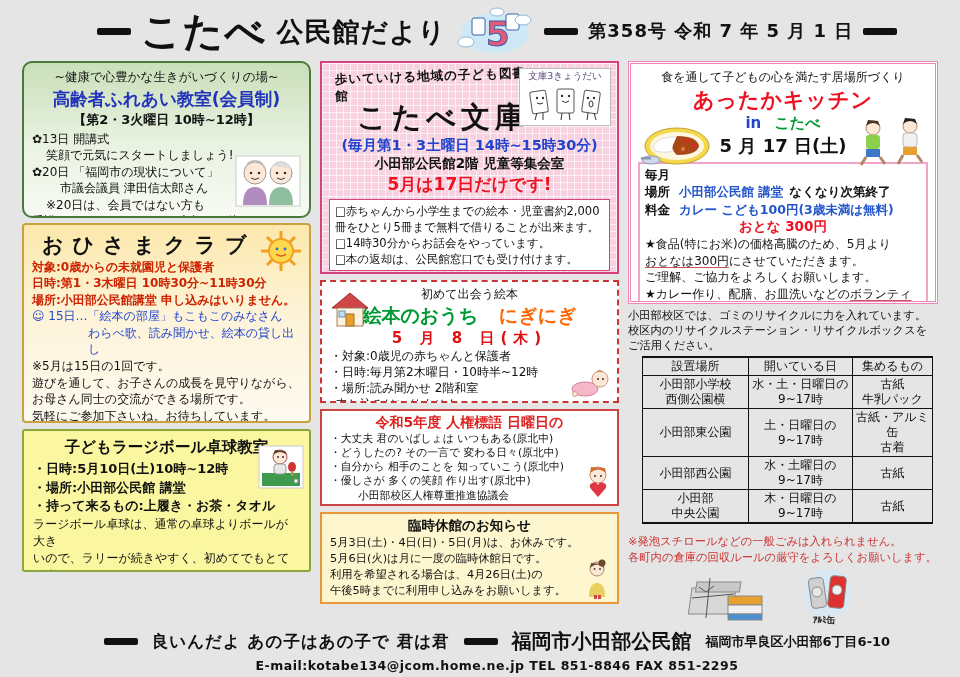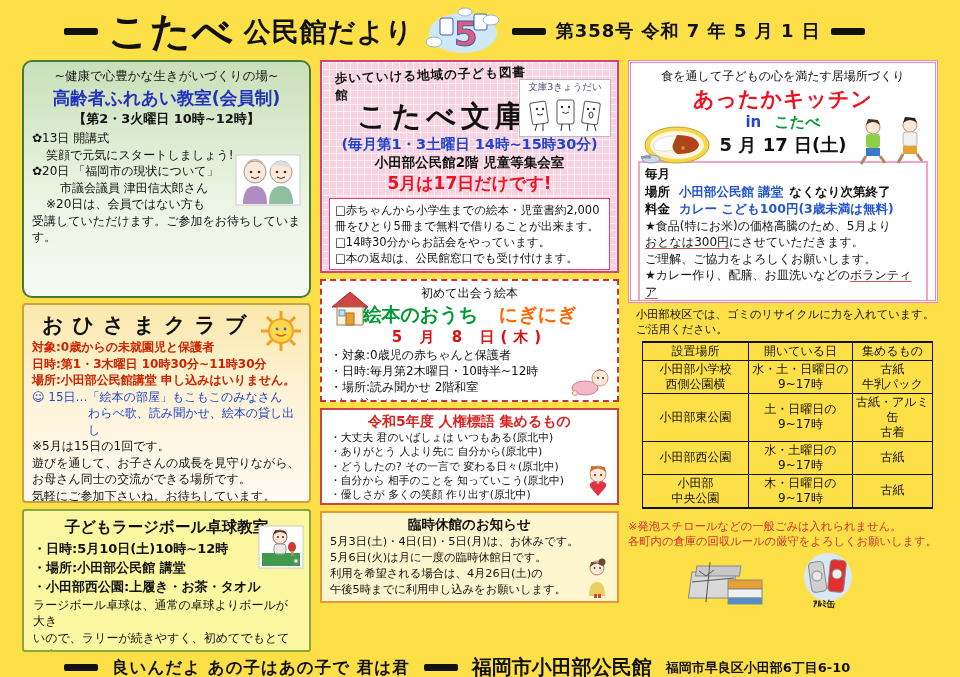--- a/index.html
+++ b/index.html
@@ -1,36 +1,36 @@
 <!DOCTYPE html>
 <html><head>
 <meta charset="utf-8">
 <style>
   * { margin:0; padding:0; box-sizing:border-box; }
   html,body { background:#fff; }
   body { font-family:"DejaVu Sans","Liberation Sans",sans-serif; color:#111; }
-  .page { width:960px; height:677px; background:#fde047; overflow:hidden; display:flex; flex-direction:column; }
+  .page { width:960px; height:677px; background:#e5e5e5; overflow:hidden; display:flex; flex-direction:column;align-items:center; }
 
   
   .header { height:64px; display:flex; align-items:center; padding:6px 30px 0 64px; gap:10px; }
   .dash { height:7px; background:#111; border-radius:2px; flex:0 0 auto; } .dash.w34 { width:34px; }
   .title-main { font-size:40px; font-weight:bold; letter-spacing:1px; line-height:1; }
   .title-sub { font-size:27px; font-weight:bold; letter-spacing:1px; line-height:1; }
   .issue { font-size:18px; font-weight:bold; letter-spacing:1px; white-space:nowrap; }
   .hdr-illust { position:relative; width:78px; height:50px; flex:0 0 auto; }
 
   
   .cols { flex:1; display:flex; padding:4px 22px 0 22px; gap:9px; }
   .col-left { width:289px; flex:0 0 auto; }
   .col-mid  { width:299px; flex:0 0 auto; }
   .col-right{ width:310px; flex:0 0 auto; }
   .box { position:relative; overflow:hidden; }
 
   
-  .senior-box { height:238px; border:2px solid #4a7a3a; border-radius:10px;
+  .senior-box { height:157px; border:2px solid #4a7a3a; border-radius:10px;
     background:linear-gradient(180deg,#c9dfb9 0%,#eaf3e2 55%,#f7faf3 100%); padding:6px 8px; margin-bottom:5px; }
   .senior-tag { text-align:center; font-size:12.5px; }
   .senior-title { text-align:center; font-size:17.5px; font-weight:bold; color:#2233bb; margin-top:1px; }
   .senior-sched { text-align:center; font-size:13px; font-weight:bold; margin-bottom:2px; }
   .txt12 { font-size:12px; line-height:1.38; }
   .indent { padding-left:14px; }
 
   .ohisama-box { height:200px; border:2px solid #c8a23c; border-radius:4px;
     background:linear-gradient(180deg,#fce8ac 0%,#fdf3d8 45%,#fefaf0 100%); padding:6px 8px; margin-bottom:6px; }
   .ohisama-title { font-size:21px; font-weight:bold; letter-spacing:9px; padding-left:10px; }
@@ -46,21 +46,21 @@
   .bunko-box { height:213px; border:2px solid #d4437e; margin-bottom:6px; padding:5px 7px;
     background-color:#f8d2e0;
     background-image:linear-gradient(#ffffffaa 1px,transparent 1px),linear-gradient(90deg,#ffffffaa 1px,transparent 1px);
     background-size:7px 7px; }
   .bunko-tag { font-size:12.5px; font-weight:bold; letter-spacing:1px; padding-left:6px; transform:rotate(-2deg); width:210px; }
   .bunko-title { font-size:29px; font-weight:bold; letter-spacing:5px; padding-left:28px; line-height:1.1; }
   .bunko-sched { color:#2244cc; font-size:14.5px; font-weight:bold; text-align:center; margin-top:2px; }
   .bunko-place { font-size:13.5px; font-weight:bold; text-align:center; }
   .bunko-hl { color:#ee1122; font-size:17px; font-weight:bold; text-align:center; }
   .bunko-list { background:#fff; border:1px solid #d4437e; margin-top:3px; padding:3px 5px; font-size:11.5px; line-height:1.4; }
-  .mascot-box { position:absolute; right:6px; top:17px; width:92px; height:58px; background:#fff; border:1px solid #bbb; padding:1px 3px; }
+  .mascot-box { position:absolute; right:6px; top:5px; width:92px; height:58px; background:#fff; border:1px solid #bbb; padding:1px 3px; }
   .mascot-label { font-size:9.5px; color:#554477; text-align:center; }
 
   .ehon-box { height:123px; border:2px dashed #cc3333; background:#fff; padding:4px 8px; margin-bottom:6px; }
   .ehon-tag { text-align:center; font-size:12px; }
   .ehon-title { text-align:center; font-size:19px; font-weight:bold; }
   .ehon-green { color:#009933; } .ehon-orange { color:#ff6600; margin-left:14px; }
   .ehon-date { text-align:center; color:#dd1111; font-size:15px; font-weight:bold; letter-spacing:6px; }
   .ehon-line { font-size:12px; line-height:1.35; }
 
   .jinken-box { height:97px; border:2px solid #cc4444; background:#fff; padding:3px 8px; margin-bottom:6px; }
@@ -81,21 +81,21 @@
   .kitchen-date { text-align:center; font-size:18px; font-weight:bold; margin-top:1px; }
   .kitchen-inner { border:2px solid #f0a6c8; margin-top:4px; padding:2px 5px; }
   .k-row { display:flex; font-size:12.5px; font-weight:bold; line-height:1.4; }
   .k-label { width:34px; flex:0 0 auto; }
   .k-val { color:#2255cc; }
   .k-extra { color:#111; margin-left:6px; }
   .k-fee2 { color:#ee1122; text-align:center; font-size:13.5px; font-weight:bold; }
   .k-note { font-size:12px; line-height:1.38; }
   .uline { text-decoration:underline; text-decoration-color:#cc5555; text-underline-offset:2px; }
 
-  .recycle-intro { font-size:11.3px; line-height:1.35; margin:2px 0 3px 8px; }
+  .recycle-intro { font-size:11.3px; line-height:1.35; margin:2px 0 3px 0; }
   table.recycle { border-collapse:collapse; margin-left:14px; }
   table.recycle th, table.recycle td { border:1px solid #111; font-size:12px; text-align:center; padding:1px 3px; white-space:pre-line; line-height:1.25; }
   table.recycle th { font-weight:normal; border-top:2px solid #111; }
   table.recycle tr:last-child td { border-bottom:2px solid #111; }
   .c1 { width:106px; } .c2 { width:104px; } .c3 { width:80px; }
   .recycle-note { color:#cc3333; font-size:11.3px; line-height:1.4; margin-top:10px; }
   .recycle-illust { display:flex; align-items:flex-end; gap:26px; padding-left:60px; margin-top:2px; }
 
   
   .footer { height:58px; padding:2px 30px 0 64px; }
@@ -206,21 +206,21 @@
             <circle cx="20" cy="12" r="1" fill="#333"></circle>
               <circle cx="25" cy="12" r="1" fill="#333"></circle>
             <rect x="16" y="19" width="12" height="10" rx="3" fill="#e8e8e8" stroke="#999"></rect>
             <ellipse cx="34" cy="22" rx="4" ry="5" fill="#d03535"></ellipse>
             <rect x="33" y="26" width="2.5" height="5" fill="#c09050"></rect>
             <circle cx="38" cy="36" r="2" fill="#fff" stroke="#999"></circle>
           </svg>
         </span>
         <div class="pp-line">・日時:5月10日(土)10時~12時</div>
         <div class="pp-line">・場所:小田部公民館 講堂</div>
-        <div class="pp-line">・小田部西公園:上履き・お茶・タオル</div>
+        <div class="pp-line">・持って来るもの:上履き・お茶・タオル</div>
         <div class="pp-desc">ラージボール卓球は、通常の卓球よりボールが大き</div>
         <div class="pp-desc">いので、ラリーが続きやすく、初めてでもとても楽</div>
 
       </div>
     </div>
 
     <div class="col-mid">
 
       <div class="box bunko-box">
         <div class="bunko-tag">歩いていける地域の子ども図書館</div>
@@ -289,23 +289,22 @@
             <circle cx="31" cy="14" r="8" fill="#fde8d8" stroke="#d09880"></circle>
             <path d="M28 7 q3-3 5 0" stroke="#c06030" fill="none"></path>
             <circle cx="29" cy="14" r="1" fill="#333"></circle>
               <circle cx="34" cy="14" r="1" fill="#333"></circle>
             <circle cx="6" cy="29" r="2.5" fill="#fde8d8" stroke="#d09880"></circle>
           </svg>
         </span>
       </div>
 
       <div class="box jinken-box">
-        <div class="jinken-title">令和5年度 人権標語 集めるもの</div>
+        <div class="jinken-title">令和5年度 人権標語 日曜日の</div>
         <div class="jinken-item">・大丈夫 君のいばしょは いつもある(原北中)</div>
-        <div class="jinken-item">・ありがとう 人より先に 自分から(原北中)</div>
         <div class="jinken-item">・どうしたの? その一言で 変わる日々(原北中)</div>
         <div class="jinken-item">・自分から 相手のことを 知っていこう(原北中)</div>
         <div class="jinken-item">・優しさが 多くの笑顔 作り出す(原北中)</div>
         <div class="jinken-org">小田部校区人権尊重推進協議会</div>
         <span style="position:absolute; right:4px; bottom:3px;">
           <svg width="30" height="36" viewBox="0 0 30 36">
             <circle cx="15" cy="10" r="8" fill="#fde8d8" stroke="#c09070"></circle>
             <path d="M7 8 q8-7 16 0 l-1-5 -14-1 z" fill="#d07030"></path>
             <circle cx="12" cy="11" r="1" fill="#333"></circle>
               <circle cx="18" cy="11" r="1" fill="#333"></circle>
@@ -380,35 +379,37 @@
           </div>
           <div class="k-row">
             <span class="k-label">場所</span>
             <span class="k-val">小田部公民館 講堂</span>
             <span class="k-extra">なくなり次第終了</span>
           </div>
           <div class="k-row">
             <span class="k-label">料金</span>
             <span class="k-val">カレー こども100円(3歳未満は無料)</span>
           </div>
+          <div class="k-fee2">おとな 300円</div>
           <div class="k-note">★食品(特にお米)の価格高騰のため、5月より</div>
           <div class="k-note">
             <span class="uline">おとなは300円</span><span>にさせていただきます。</span>
           </div>
           <div class="k-note">ご理解、ご協力をよろしくお願いします。</div>
           <div class="k-note">
             <span>★カレー作り、配膳、お皿洗いなどの</span><span class="uline">ボランティア</span>
           </div>
 
         </div>
       </div>
 
       <div>
         <div class="recycle-intro">
           <div>小田部校区では、ゴミのリサイクルに力を入れています。</div>
+          <div>校区内のリサイクルステーション・リサイクルボックスを</div>
           <div>ご活用ください。</div>
         </div>
         <table class="recycle">
           <thead>
             <tr>
               <th class="c1">設置場所</th>
               <th class="c2">開いている日</th>
               <th class="c3">集めるもの</th>
             </tr>
           </thead>

